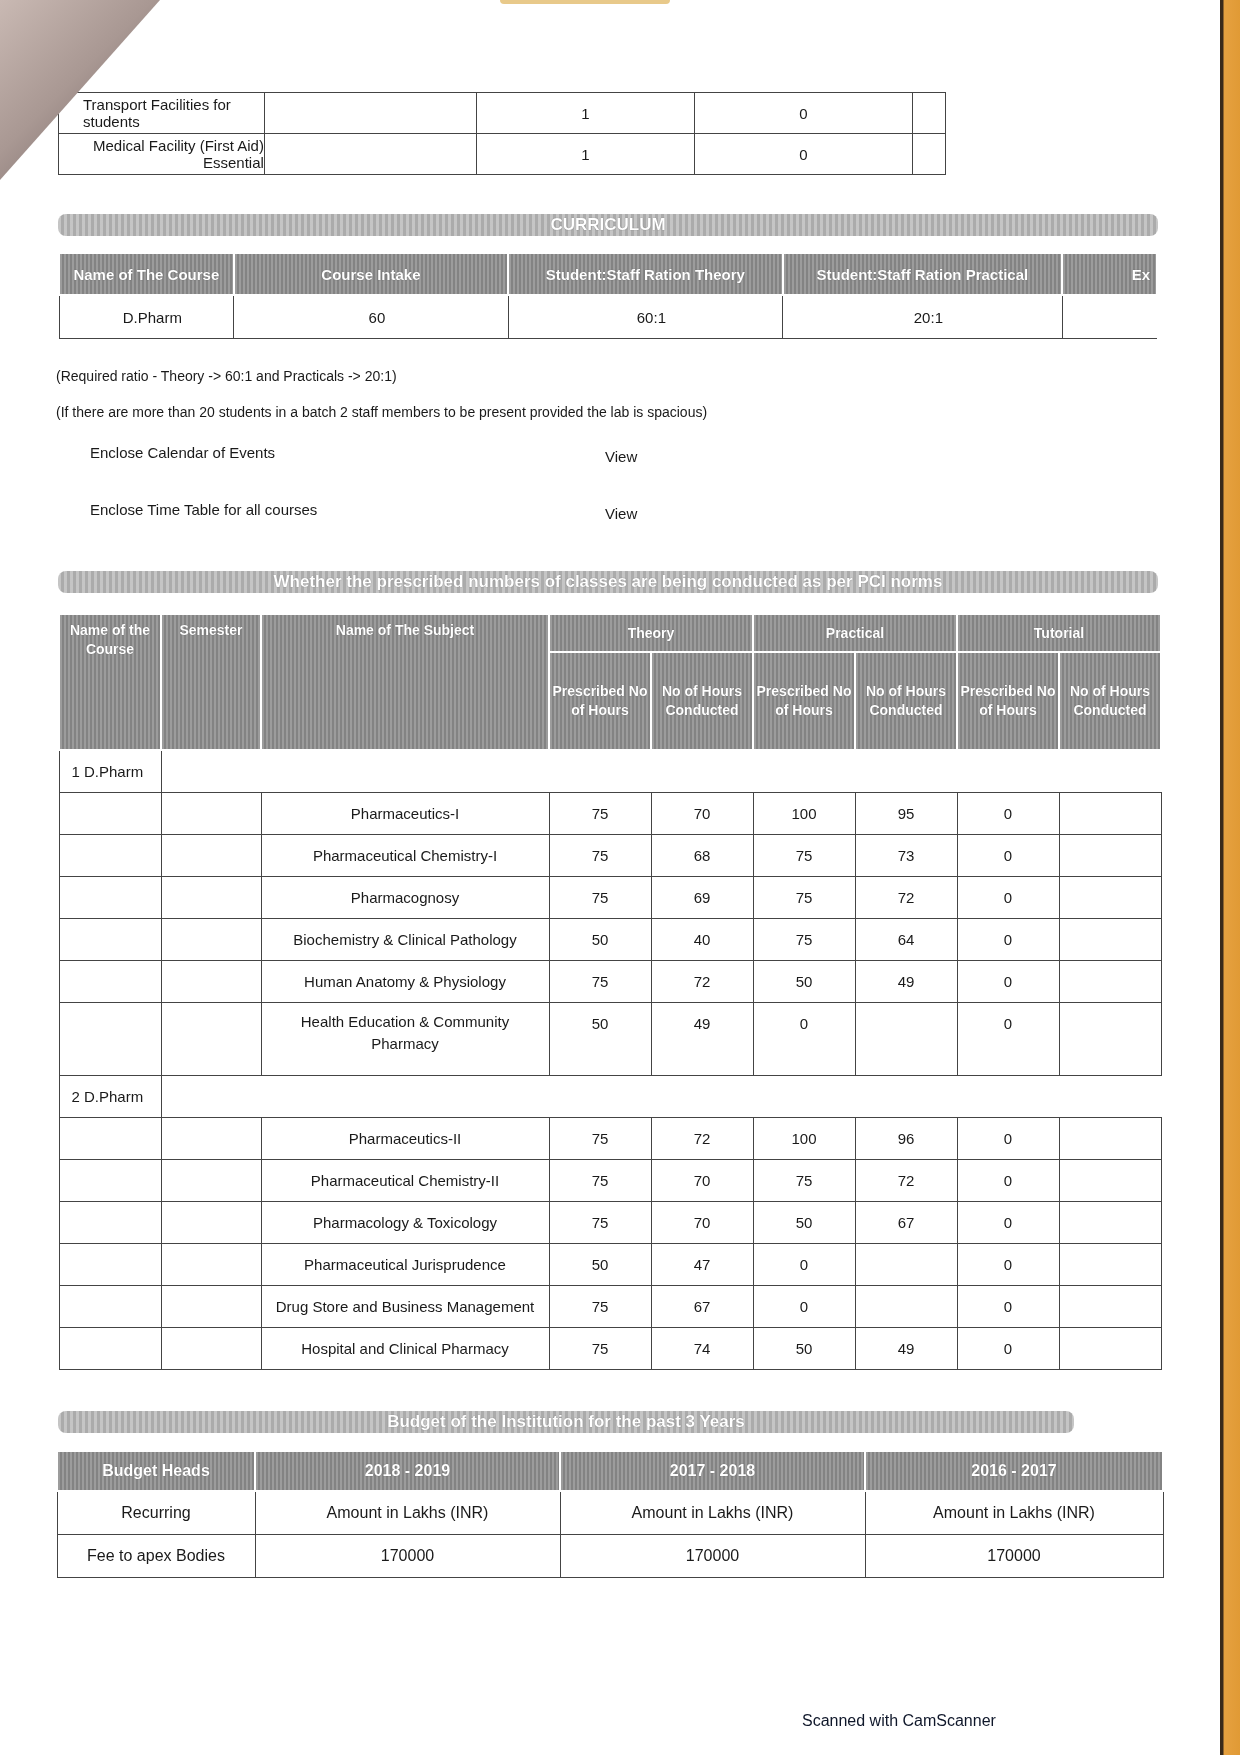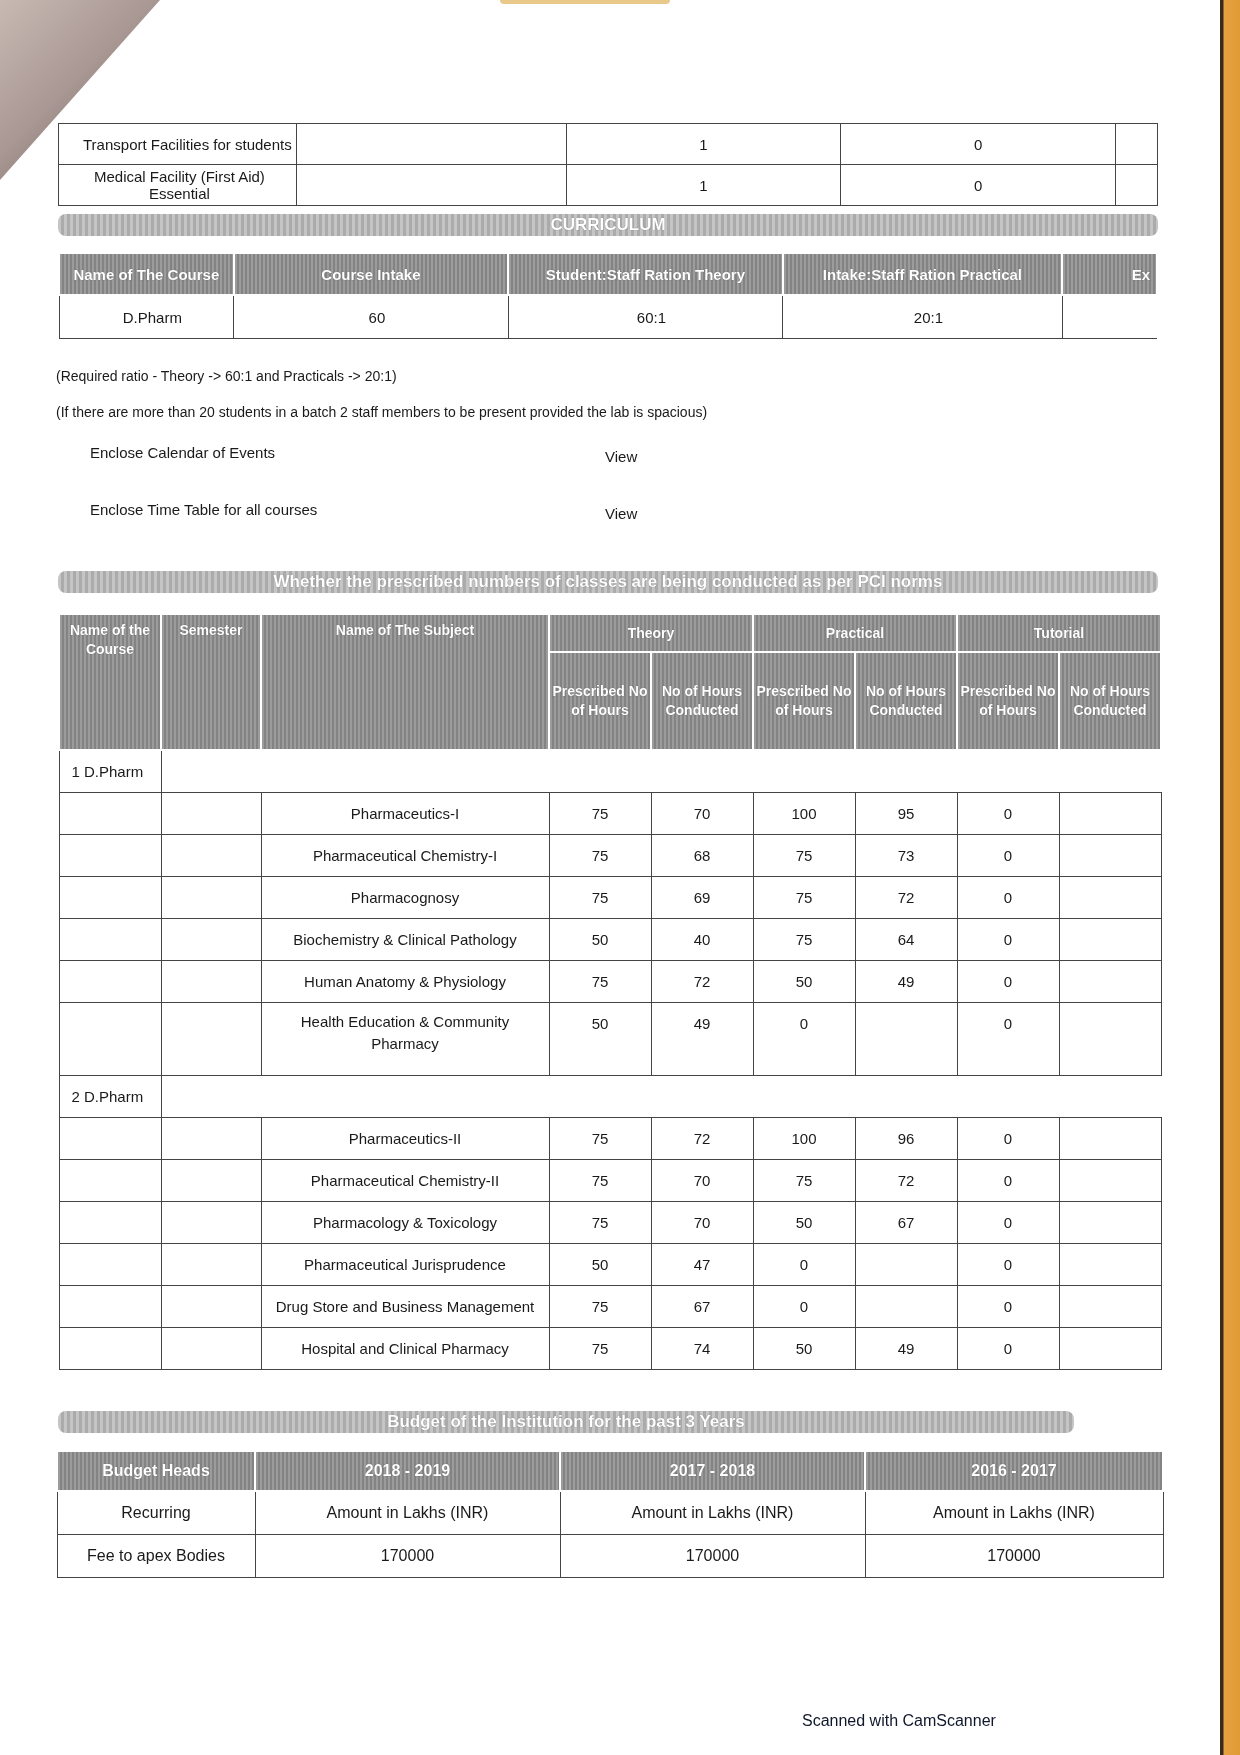--- a/index.html
+++ b/index.html
@@ -31,21 +31,21 @@
     color: #fff; font-weight: bold; text-shadow: 0 0 1px #555;
   }
   .banner {
     position: absolute; height: 22px; line-height: 22px; text-align: center;
     background-color: #b8b8b8;
     background-image: repeating-linear-gradient(90deg, rgba(255,255,255,0.18) 0 3px, rgba(0,0,0,0.07) 3px 6px);
     color: #fff; font-weight: bold; font-size: 17px; text-shadow: 0 0 1px #666; border-radius: 8px;
   }
 
   
-  #fac { left: 58px; top: 92px; width: 1100px; margin-top: 31px; }
+  #fac { left: 58px; top: 92px; width: 888px; }
   #fac td { height: 40px; }
 
   
   #curr-banner { left: 58px; top: 214px; width: 1100px; }
   #curr { left: 58px; top: 252px; width: 1100px; }
   #curr th { height: 40px; border-color: #fff; border-width: 2px; font-size: 15px; }
   #curr td { height: 42px; padding-left: 12px; }
 
   .note { position: absolute; font-size: 14px; left: 56px; }
   .enc-label { position: absolute; left: 90px; font-size: 15px; }
@@ -85,21 +85,21 @@
       </colgroup>
     <tbody>
         <tr>
       <td style="text-align:left;padding-left:24px">Transport Facilities for students</td>
       <td></td>
       <td>1</td>
       <td>0</td>
       <td style="border-left:none"></td>
     </tr>
     <tr>
-      <td style="text-align:center;padding-left:4px">Medical Facility (First Aid) Essential</td>
+      <td style="text-align:right;padding-left:4px">Medical Facility (First Aid) Essential</td>
       <td></td>
       <td>1</td>
       <td>0</td>
       <td style="border-left:none"></td>
     </tr>
   </tbody>
     </table>
 
   <div id="curr-banner" class="banner">CURRICULUM</div>
   <table id="curr">
@@ -108,21 +108,21 @@
         <col style="width:275px">
         <col style="width:275px">
         <col style="width:280px">
         <col style="width:95px">
       </colgroup>
     <tbody>
         <tr>
       <th class="gray-hdr">Name of The Course</th>
       <th class="gray-hdr">Course Intake</th>
       <th class="gray-hdr">Student:Staff Ration Theory</th>
-      <th class="gray-hdr">Intake:Staff Ration Practical</th>
+      <th class="gray-hdr">Student:Staff Ration Practical</th>
       <th class="gray-hdr" style="text-align:right;padding-right:6px">Ex</th>
     </tr>
     <tr>
       <td>D.Pharm</td>
       <td>60</td>
       <td>60:1</td>
       <td>20:1</td>
       <td style="border-right:none"></td>
     </tr>
   </tbody>

